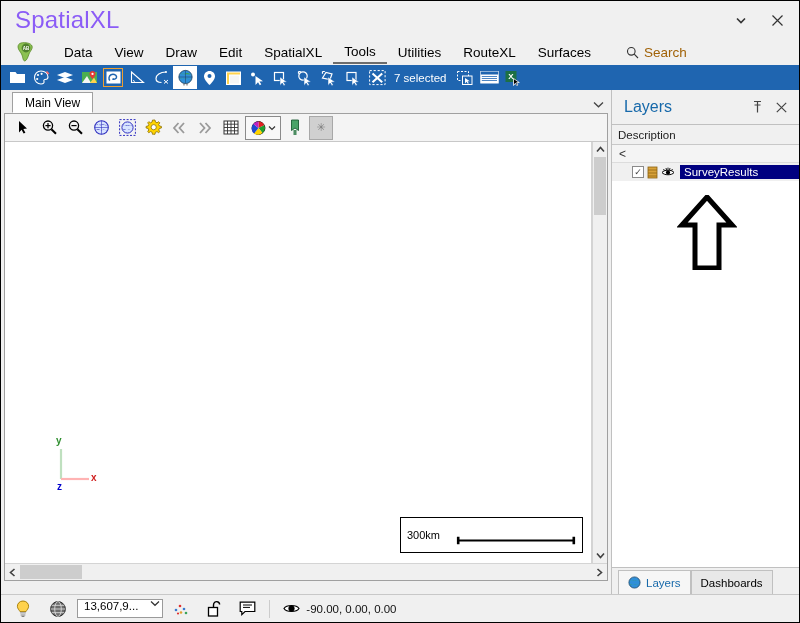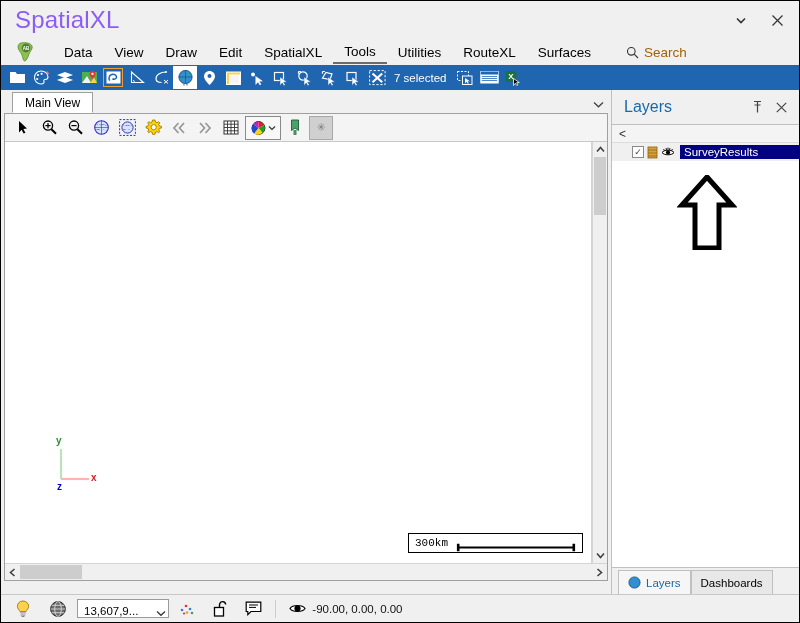--- a/index.html
+++ b/index.html
@@ -195,27 +195,26 @@
   .axisind {
     position: absolute;
     left: 48px; bottom: 72px;
     width: 60px; height: 52px;
   }
   .axis-lbl { position: absolute; font-size: 10px; font-weight: bold; }
 
   .scalebar {
     position: absolute;
     right: 8px; bottom: 10px;
-    height: 20px;
+    height: 36px;
     background: #ffffff;
     border: 1px solid #000;
     display: flex; align-items: center;
     padding: 0 6px;
-    gap: 8px;
-    font-family: Liberation Mono, monospace;
+    gap: 16px;
   }
   .scalebar-txt { font-size: 11px; color: #000; }
   .scalebar-line {
     position: relative;
     width: 120px; height: 9px;
   }
 
   
   .vscroll {
     width: 15px;
@@ -365,27 +364,27 @@
     padding: 0 6px;
     gap: 2px;
   }
   .st-cell {
     display: flex; align-items: center; gap: 6px;
     padding: 0 8px; height: 24px;
     font-size: 11.5px; color: #111;
     cursor: default;
   }
   .st-combo {
-    display: flex; align-items: flex-end;
+    display: flex; align-items: flex-start;
     border: 1px solid #9a9a9a;
     background: #fff;
     height: 19px;
     padding: 0 2px 0 6px;
     font-size: 11.5px;
-    gap: 18px;
+    gap: 12px;
     cursor: default;
   }
   .st-sep { width: 1px; height: 18px; background: #ccc; margin: 0 3px; }
 </style>
 </head>
 <body>
 
 <div id="app">
 
   <div class="titlebar">
@@ -749,20 +748,21 @@
         </div>
         <div class="panel-btn">
           <svg width="13" height="13" viewBox="0 0 13 13">
             <path d="M1.8 1.8 L11.2 11.2 M11.2 1.8 L1.8 11.2" stroke="#444" stroke-width="1.2" fill="none"></path>
           </svg>
         </div>
       </div>
 
       <div class="tree">
 
+        <div class="tree-head">Description</div>
 
         <div class="tree-collapse">&lt;</div>
 
         <div class="tree-row">
           <span class="tree-chk">✓</span>
           <span style="display:flex;align-items:center">
             <svg width="11" height="13" viewBox="0 0 11 13">
               <rect x="1" y="1" width="9" height="11" fill="#d8a23a" stroke="#8a6010" stroke-width="0.8"></rect>
               <path d="M1 4 H10 M1 7 H10 M1 10 H10" stroke="#8a6010" stroke-width="0.7"></path>
             </svg>

